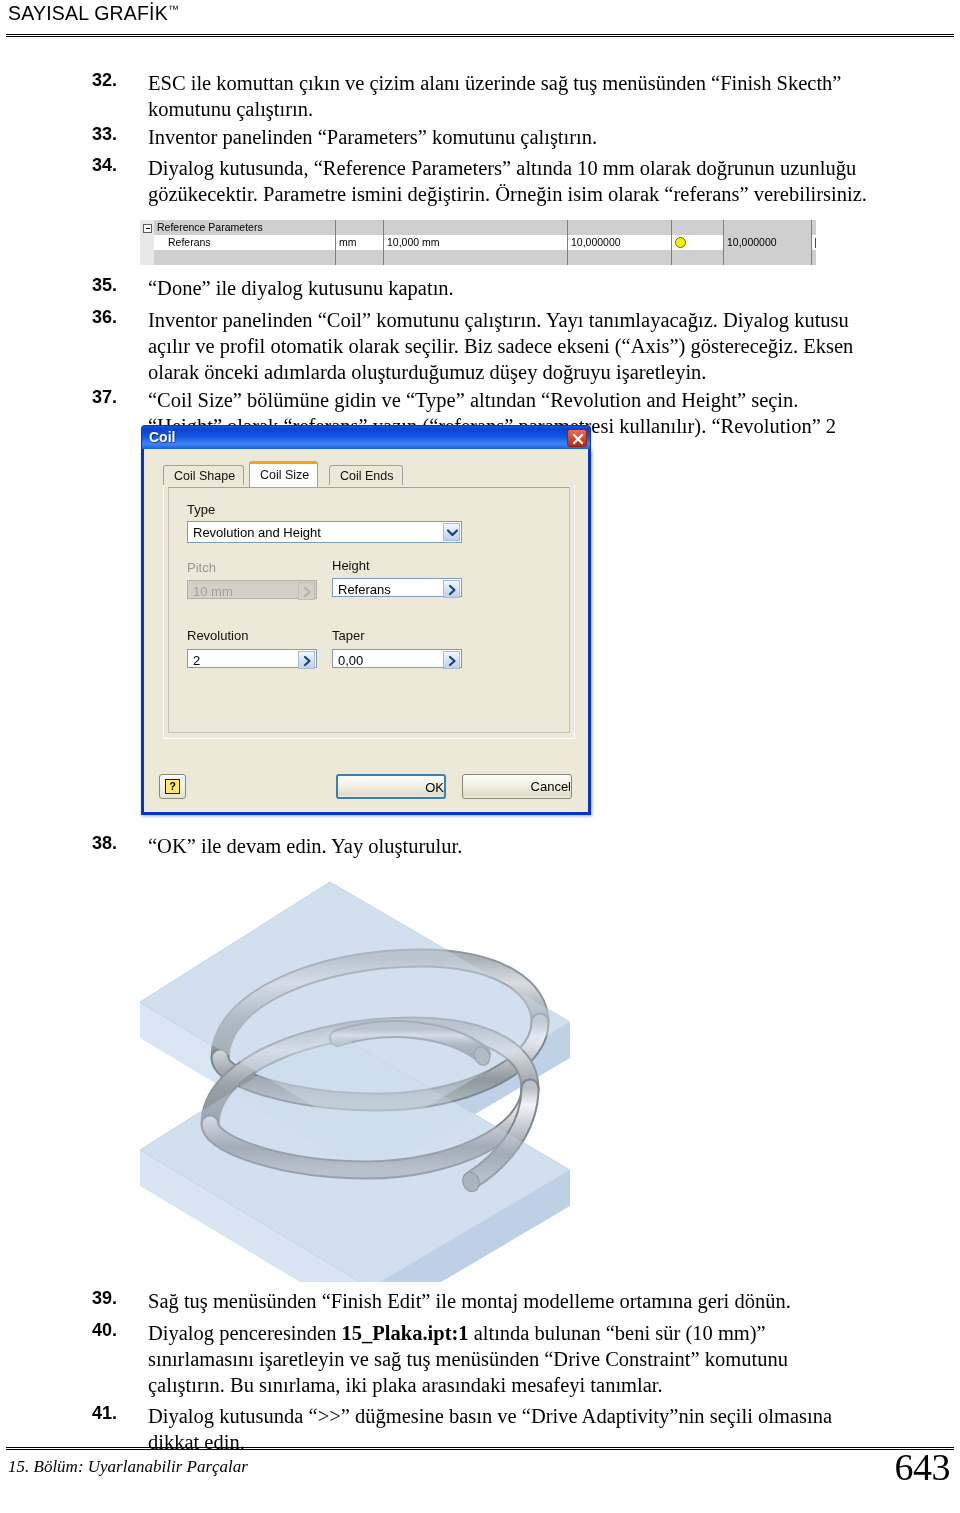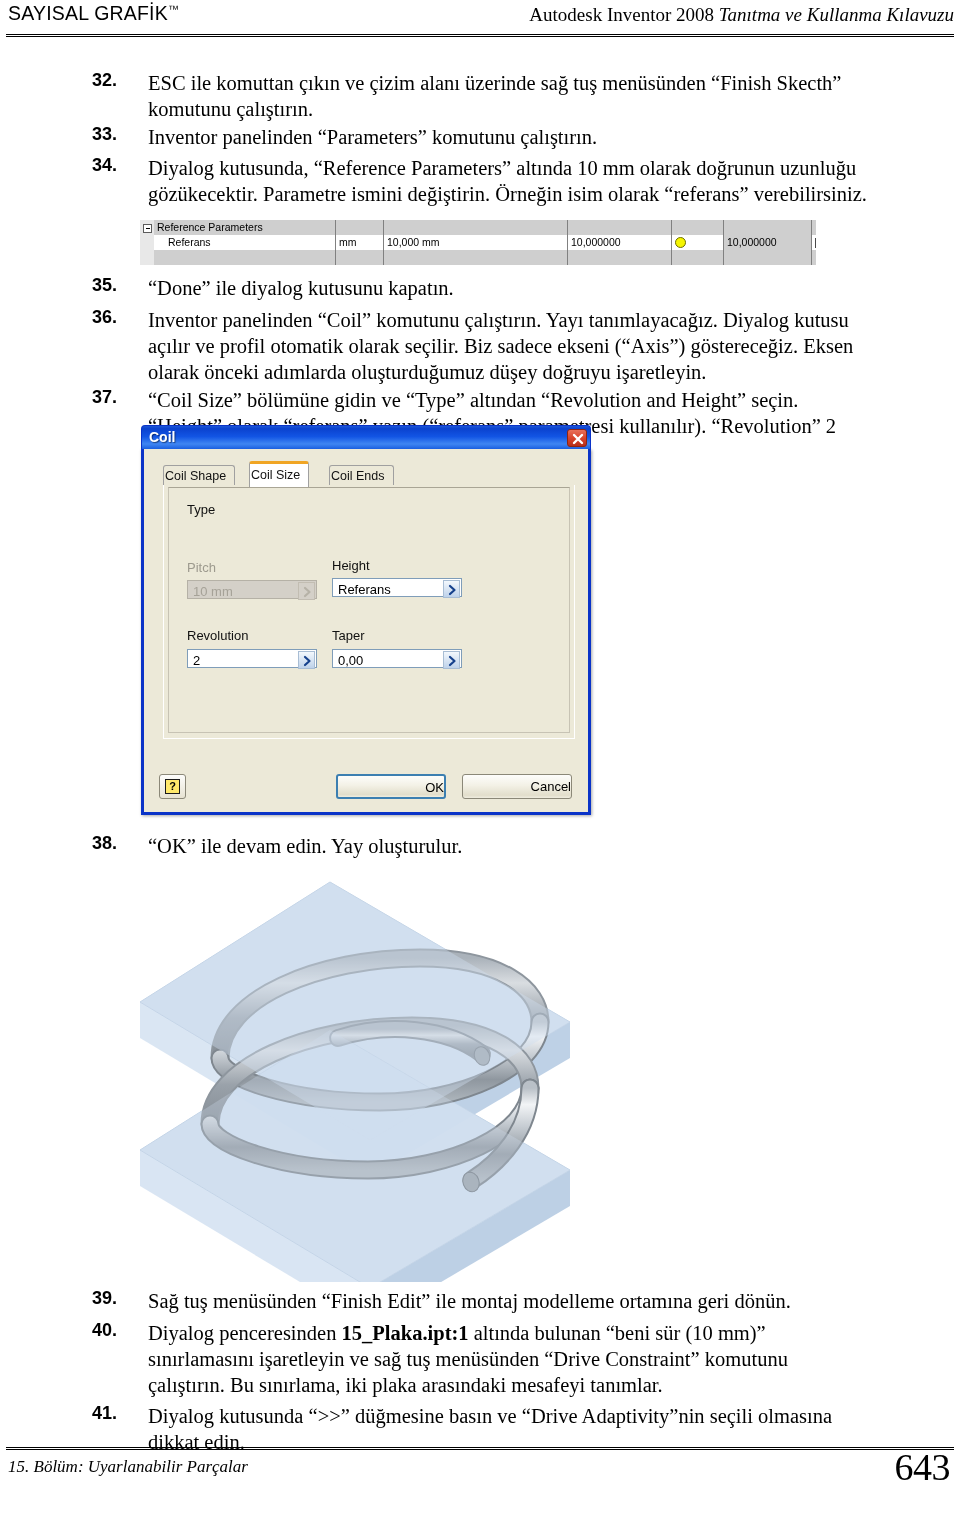--- a/index.html
+++ b/index.html
@@ -208,21 +208,21 @@
     position: absolute;
     top: 4px;
     height: 21px;
     background: #ece9d8;
     border: 1px solid #a0a0a0;
     border-bottom: none;
     border-radius: 3px 3px 0 0;
     box-sizing: border-box;
     font-size: 12.5px;
     color: #111;
-    padding: 3px 8px 0 1px;
+    padding: 3px 8px 0 10px;
     white-space: nowrap;
   }
   .tab.active {
     top: 0;
     height: 26px;
     background: #ffffff;
     border-top: 3px solid #f0a524;
     padding-top: 4px;
     z-index: 3;
   }
@@ -381,21 +381,20 @@
     font-size: 38px;
     letter-spacing: -0.5px;
     text-align: right;
   }
 </style>
 </head>
 <body>
 
 <div class="page-header">
   <div class="hdr-left"><span>SAYISAL GRAFİK</span><span class="tm">™</span></div>
-  <div class="hdr-right"><span>Autodesk Inventor 2008 </span><span class="ital">Tanıtma ve Kullanma Kılavuzu</span></div>
   <div class="hdr-rule"></div>
 </div>
 
 <div class="steps">
 
   <div class="step" style="top:70px">
     <div class="num">32.</div>
     <div class="txt">ESC ile komuttan çıkın ve çizim alanı üzerinde sağ tuş menüsünden “Finish Skecth” komutunu çalıştırın.</div>
   </div>
 
@@ -501,20 +500,28 @@
     <div class="tab t0">Coil Shape</div>
     <div class="tab t1 active">Coil Size</div>
     <div class="tab t2">Coil Ends</div>
   </div>
 
   <div class="tabpanel">
     <div class="panel-inner">
 
       <div class="fld-label" style="left:18px; top:14px;">Type</div>
 
+      <div class="xp-combo" style="left:18px; top:33px; width:275px;">
+        <div class="val">Revolution and Height</div>
+        <div class="arrowbtn">
+          <svg width="11" height="8" viewBox="0 0 11 8" aria-hidden="true">
+            <path d="M1 1.5 L5.5 6 L10 1.5" stroke="#16418c" stroke-width="2.2" fill="none" stroke-linecap="round" stroke-linejoin="round"></path>
+          </svg>
+        </div>
+      </div>
 
       <div class="fld-label dim" style="left:18px; top:72px;">Pitch</div>
       <div class="xp-spin disabled" style="left:18px; top:92px; width:130px;">
         <div class="val">10 mm</div>
         <div class="spinbtn">
           <svg width="9" height="12" viewBox="0 0 9 12" aria-hidden="true">
             <path d="M2 2 L6.5 6 L2 10" stroke="#b6b2a7" stroke-width="2.2" fill="none" stroke-linecap="round" stroke-linejoin="round"></path>
           </svg>
         </div>
       </div>

